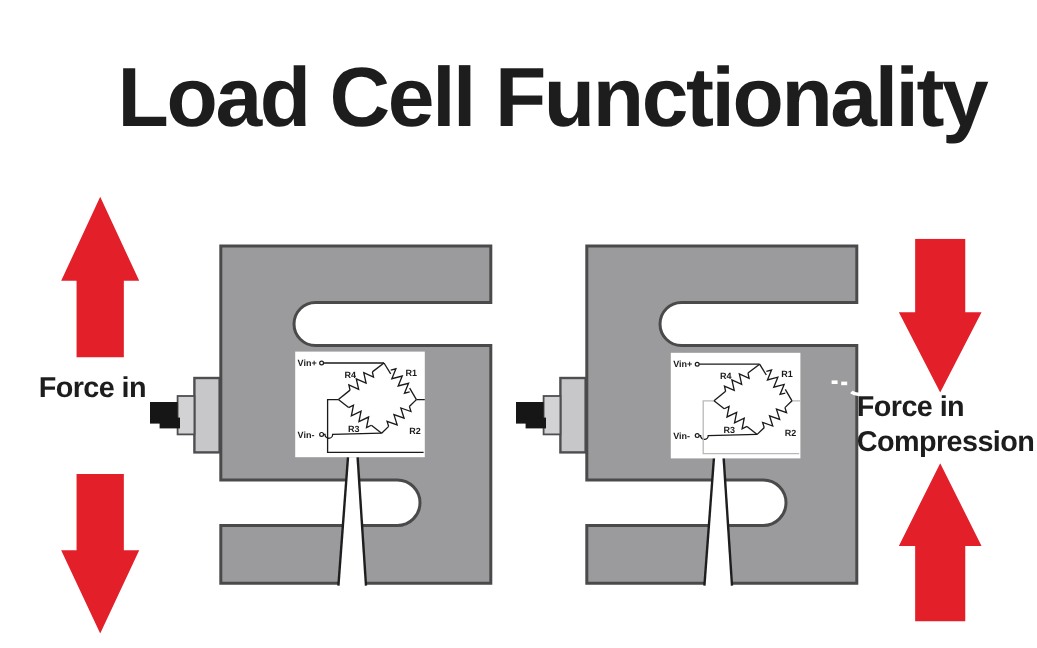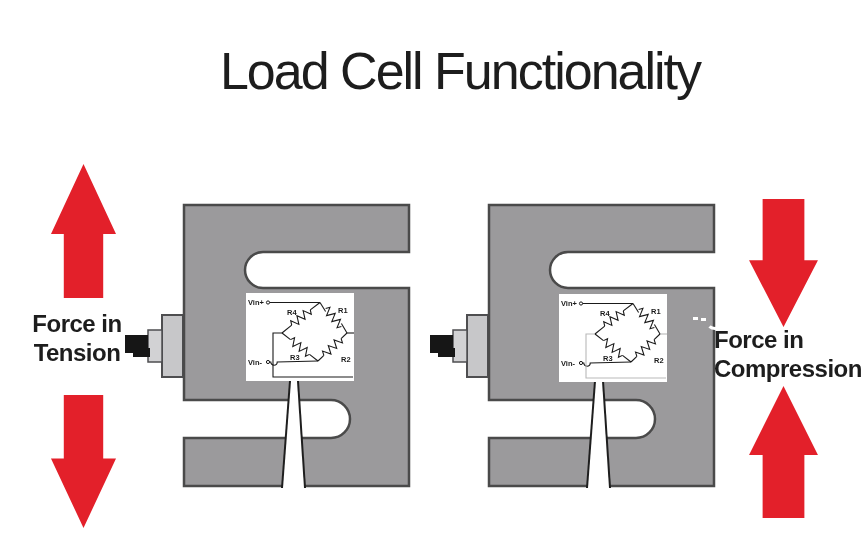--- a/index.html
+++ b/index.html
@@ -1,19 +1,19 @@
 <!DOCTYPE html>
 <html style="--arrow-red: #e3202a; --body-gray: #9b9a9c; --body-border: #4a4a4a; --bolt-light: #c7c7c9; --bolt-mid: #d2d2d4; --bolt-dark: #161616; --circuit-line: #1a1a1a; --circuit-line-light: #b9b9b9; --text-black: #1d1d1d;"><head>
 <meta charset="utf-8">
 <style>
   html,body{margin:0;padding:0;background:#fff;}
   .stage{position:relative;width:864px;height:540px;background:#ffffff;overflow:hidden;
          font-family:"Liberation Sans", sans-serif;}
   .title{position:absolute;top:41px;left:0;width:100%;text-align:center;padding-left:56px;
-         box-sizing:border-box;font-size:52px;font-weight:normal;letter-spacing:-2px;
+         box-sizing:border-box;font-size:70px;font-weight:bold;letter-spacing:-2px;
          color:var(--text-black);white-space:nowrap;}
   .force-label{position:absolute;font-size:24px;font-weight:bold;line-height:29px;
          color:var(--text-black);letter-spacing:-0.5px;}
   .force-label.tension{left:18px;top:309px;width:118px;text-align:center;}
   .force-label.compression{left:714px;top:325px;width:152px;text-align:left;}
   .force-label span{display:block;}
   .arrow{position:absolute;}
   .arrow svg{display:block;width:100%;height:100%;}
   .arrow polygon{fill:var(--arrow-red);}
   .rot180 svg{transform:rotate(180deg);}
@@ -44,21 +44,20 @@
   <div class="title">Load Cell Functionality</div>
 
   <div class="arrow" style="left:50px;top:164px;width:67px;height:134px;">
     <svg viewBox="0 0 68 134" preserveAspectRatio="none">
       <polygon points="34,0 1,70 14,70 14,134 54,134 54,70 67,70"></polygon>
     </svg>
   </div>
 
   <div class="force-label tension">
     <span>Force in</span>
-    <span>Tension</span>
   </div>
 
   <div class="arrow rot180" style="left:50px;top:395px;width:67px;height:133px;">
     <svg viewBox="0 0 68 134" preserveAspectRatio="none">
       <polygon points="34,0 1,70 14,70 14,134 54,134 54,70 67,70"></polygon>
     </svg>
   </div>
 
   <div class="cell cell-left">
     <svg viewBox="0 0 292 290">

